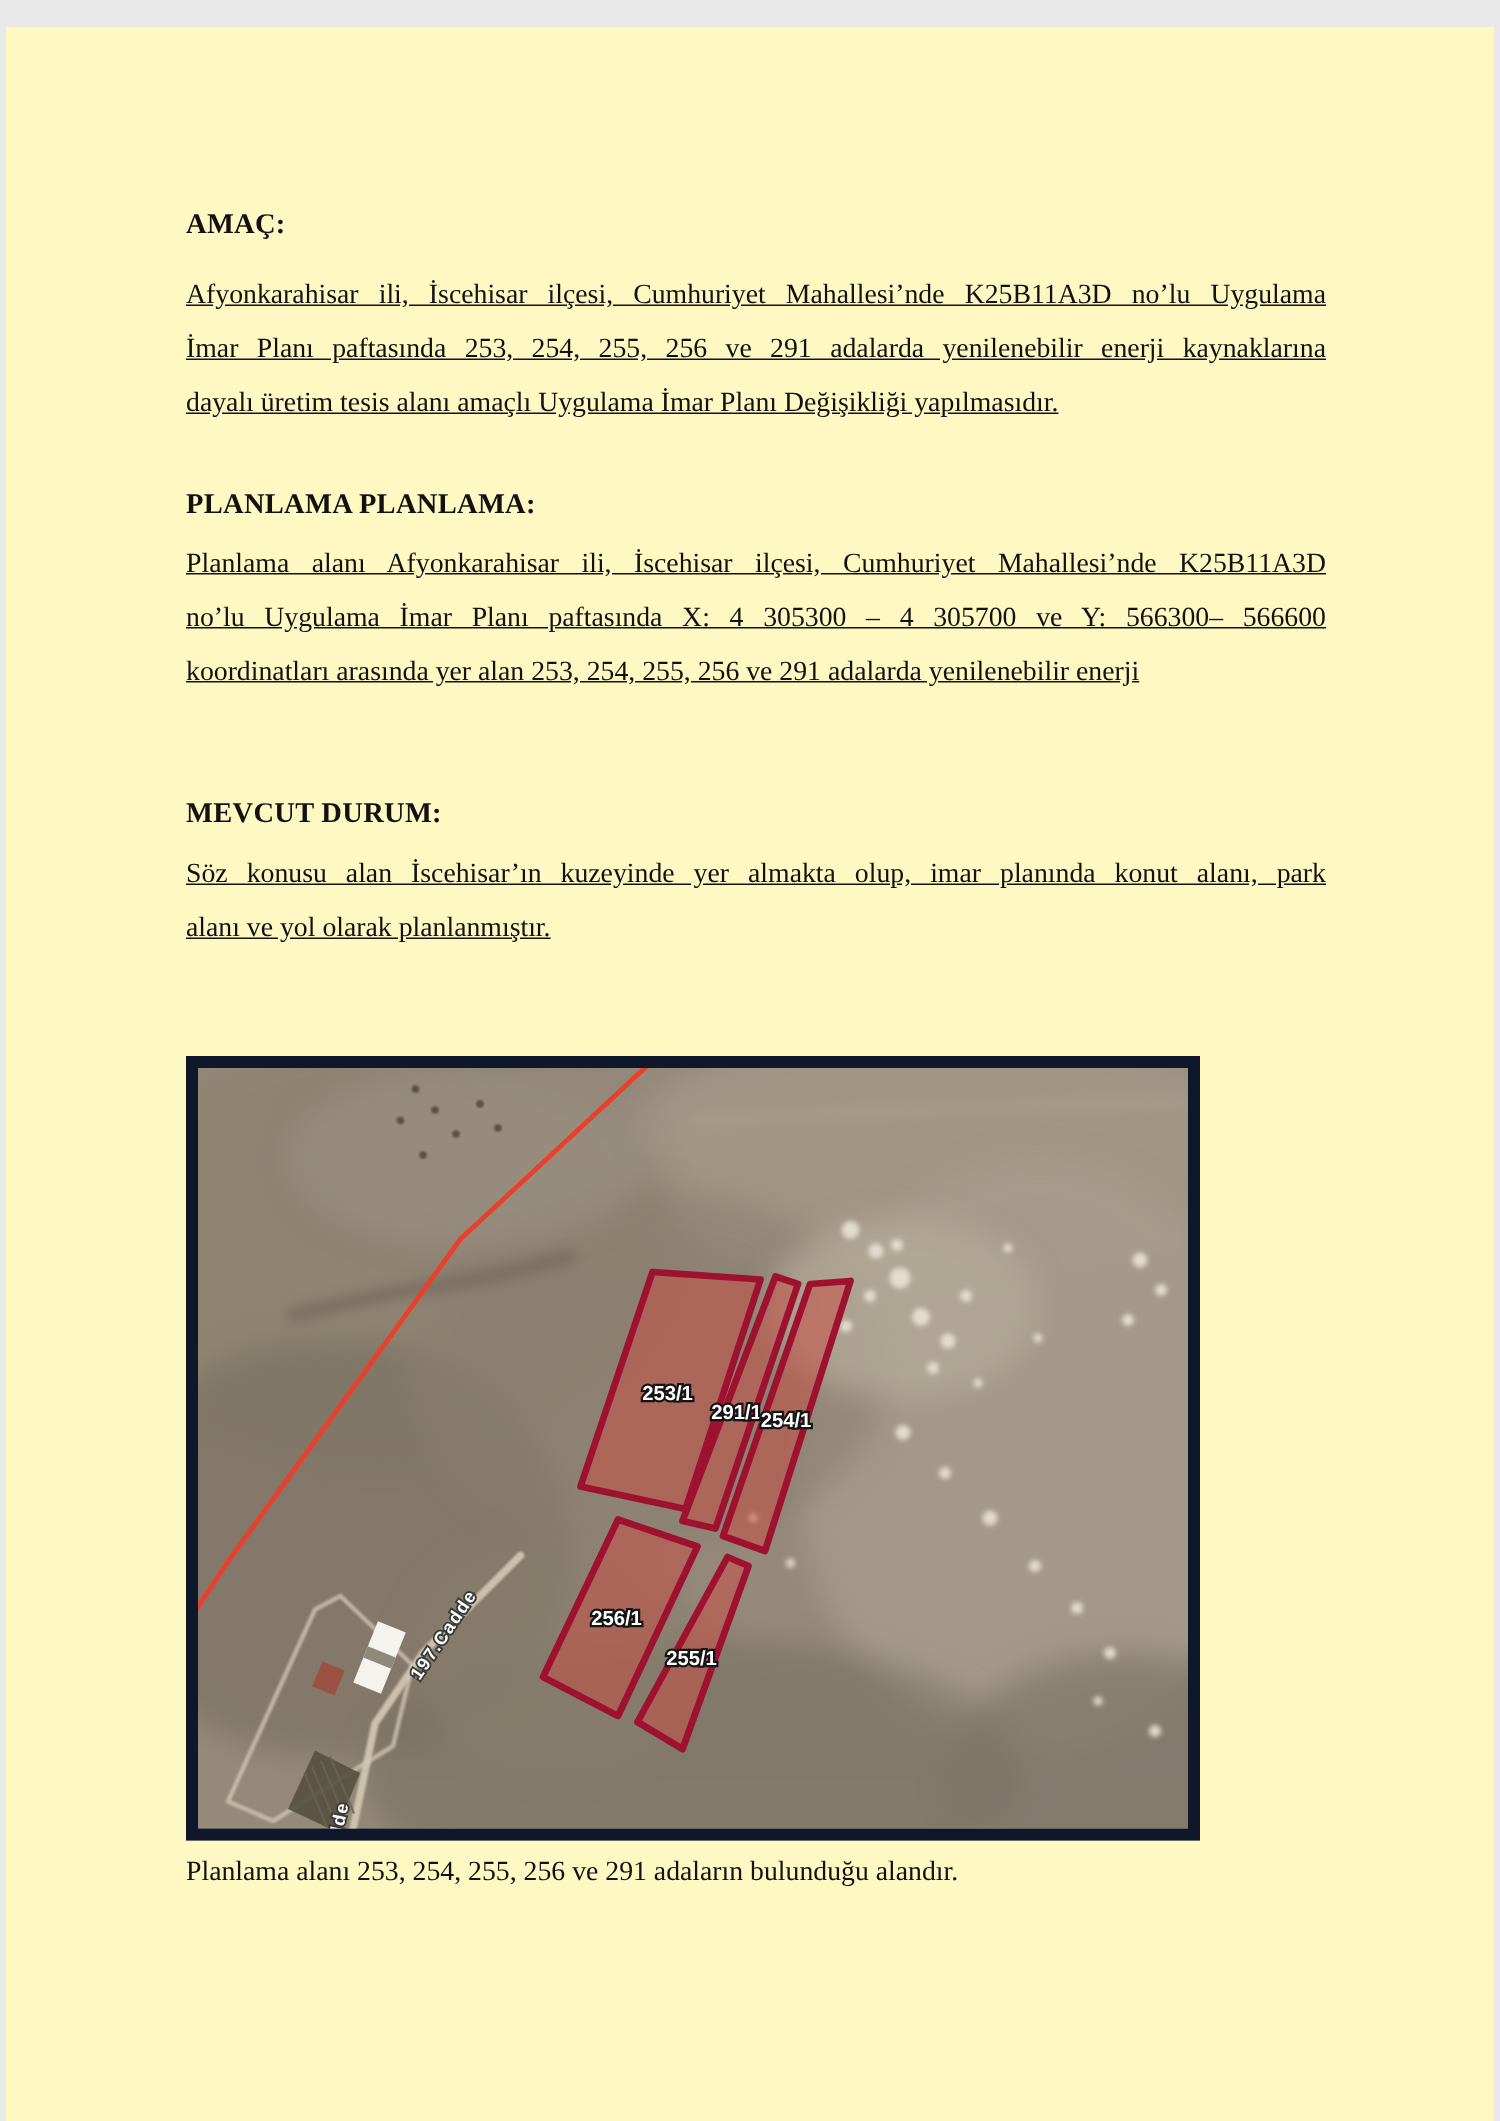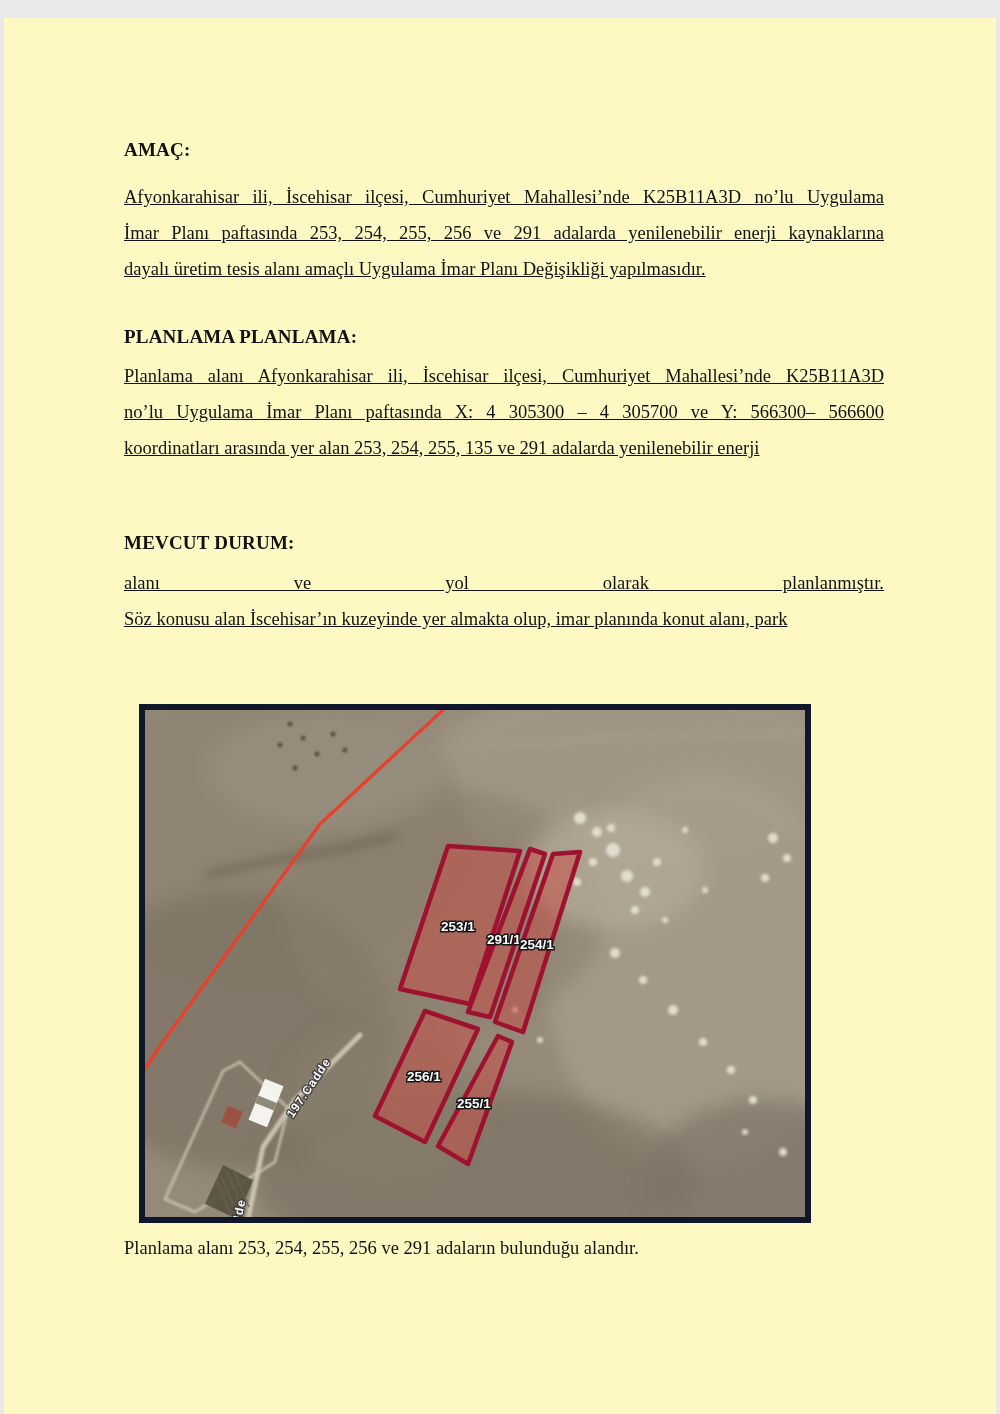--- a/index.html
+++ b/index.html
@@ -4,46 +4,46 @@
 <style>
   html,body{margin:0;padding:0;background:#e9e9e9;}
   .page{position:relative;width:992px;height:1414px;background:#fef9c3;margin:18px auto;
         font-family:"Liberation Serif", serif;color:#121212;overflow:hidden;}
   .abs{position:absolute;}
   .heading{left:120px;width:760px;font-weight:bold;font-size:19px;line-height:24px;letter-spacing:.2px;}
   .para{left:120px;width:760px;font-size:18.5px;}
   .para .line{height:36px;line-height:36px;text-align:justify;text-align-last:justify;white-space:normal;text-decoration:underline;}
   .para .line:last-child{text-align-last:left;}
   .caption{left:120px;width:780px;font-size:18.5px;line-height:28px;}
-  .mapbox{left:135px;top:686px;width:660px;height:507px;border:6px solid #0f172a;background:#95897a;}
+  .mapbox{left:120px;top:686px;width:660px;height:507px;border:8px solid #0f172a;background:#95897a;}
   .mapbox svg{display:block;}
 </style>
 </head>
 <body>
 
 <div class="page">
 
   <div class="abs heading" style="top:120px">AMAÇ:</div>
   <div class="abs para" style="top:161px">
       <div class="line">Afyonkarahisar ili, İscehisar ilçesi, Cumhuriyet Mahallesi’nde K25B11A3D no’lu Uygulama</div>
       <div class="line">İmar Planı paftasında 253, 254, 255, 256 ve 291 adalarda yenilenebilir enerji kaynaklarına</div>
       <div class="line">dayalı üretim tesis alanı amaçlı Uygulama İmar Planı Değişikliği yapılmasıdır.</div>
     </div>
 
   <div class="abs heading" style="top:307px">PLANLAMA PLANLAMA:</div>
   <div class="abs para" style="top:340px">
       <div class="line">Planlama alanı Afyonkarahisar ili, İscehisar ilçesi, Cumhuriyet Mahallesi’nde K25B11A3D</div>
       <div class="line">no’lu Uygulama İmar Planı paftasında X: 4 305300 – 4 305700 ve Y: 566300– 566600</div>
-      <div class="line">koordinatları arasında yer alan 253, 254, 255, 135 ve 291 adalarda yenilenebilir enerji</div>
+      <div class="line">koordinatları arasında yer alan 253, 254, 255, 256 ve 291 adalarda yenilenebilir enerji</div>
     </div>
 
   <div class="abs heading" style="top:513px">MEVCUT DURUM:</div>
   <div class="abs para" style="top:547px">
+      <div class="line">Söz konusu alan İscehisar’ın kuzeyinde yer almakta olup, imar planında konut alanı, park</div>
       <div class="line">alanı ve yol olarak planlanmıştır.</div>
-      <div class="line">Söz konusu alan İscehisar’ın kuzeyinde yer almakta olup, imar planında konut alanı, park</div>
     </div>
 
 
   <div class="abs mapbox" id="map-box">
       <svg width="660" height="507" viewBox="0 0 660 507">
         <defs>
           <filter id="b10" x="-60%" y="-60%" width="220%" height="220%">
             <feGaussianBlur stdDeviation="10"></feGaussianBlur>
           </filter>
           <filter id="b4" x="-60%" y="-60%" width="220%" height="220%">

